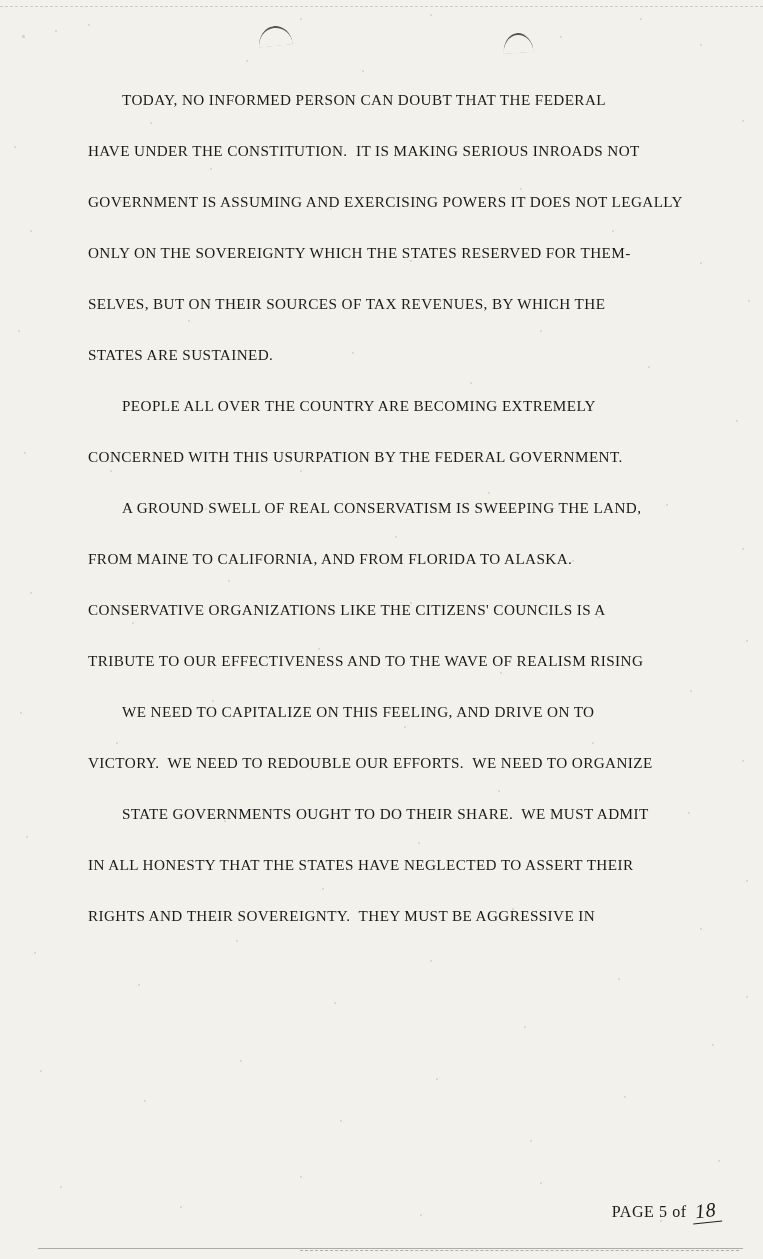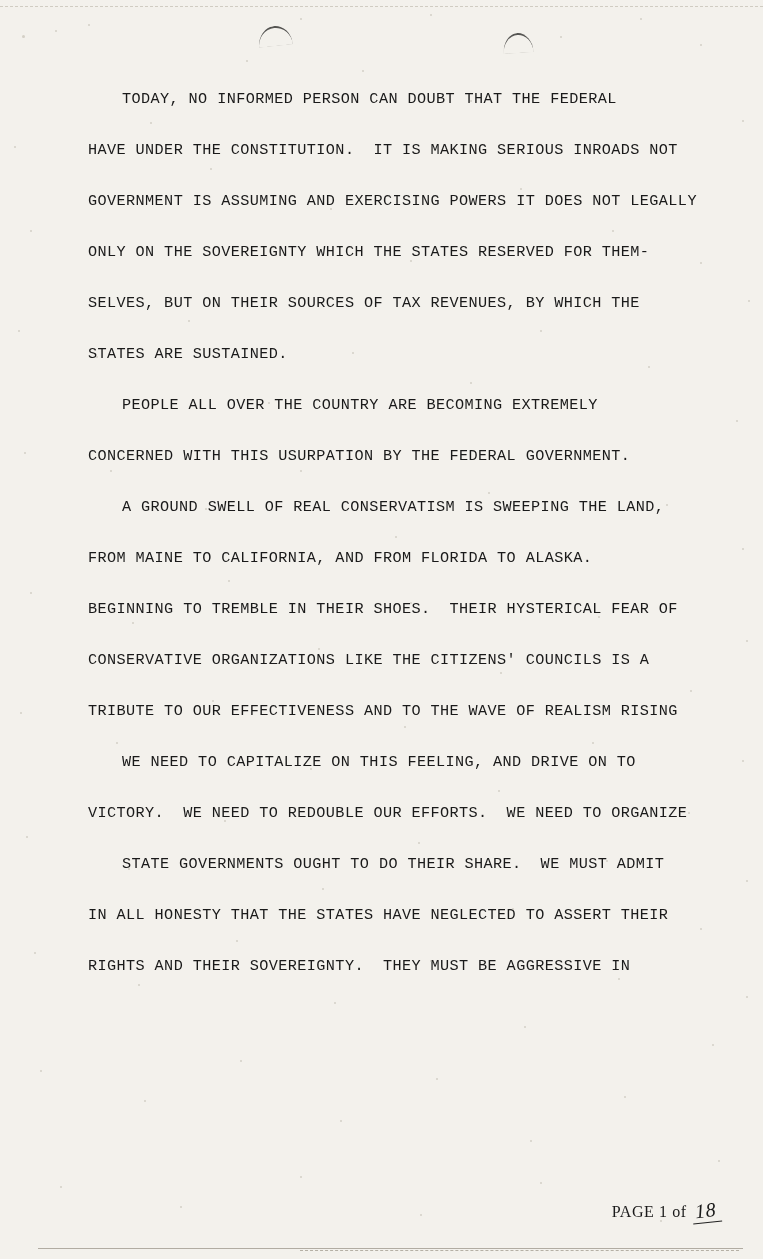--- a/index.html
+++ b/index.html
@@ -55,21 +55,21 @@
 
   .body-text {
     position: absolute;
     left: 88px;
     top: 74px;
     width: 662px;
     color: #1a1a1a;
     font-size: 15.2px;
     letter-spacing: .4px;
     line-height: 51px;
-    font-family: Liberation Mono, monospace;
+    font-family: Liberation Serif, serif;
     text-transform: uppercase;
   }
   .para {
     margin: 0 0 0 0;
   }
   .para .ind {
     display: inline-block;
     width: 34px;
   }
   .line {
@@ -120,37 +120,36 @@
       </div>
       <div class="para">
         <span class="line"><span class="ind"></span><span>PEOPLE ALL OVER THE COUNTRY ARE BECOMING EXTREMELY</span></span>
         <span class="line"><span>CONCERNED WITH THIS USURPATION BY THE FEDERAL GOVERNMENT.</span></span>
       </div>
       <div class="para">
         <span class="line"><span class="ind"></span><span>A GROUND SWELL OF REAL CONSERVATISM IS SWEEPING THE LAND,</span></span>
         <span class="line"><span>FROM MAINE TO CALIFORNIA, AND FROM FLORIDA TO ALASKA.</span></span>
       </div>
       <div class="para">
-        <span class="line"><span>BEGINNING TO TREMBLE IN THEIR SHOES.  THEIR HYSTERICAL FEAR OF</span></span>
         <span class="line"><span>CONSERVATIVE ORGANIZATIONS LIKE THE CITIZENS' COUNCILS IS A</span></span>
         <span class="line"><span>TRIBUTE TO OUR EFFECTIVENESS AND TO THE WAVE OF REALISM RISING</span></span>
       </div>
       <div class="para">
         <span class="line"><span class="ind"></span><span>WE NEED TO CAPITALIZE ON THIS FEELING, AND DRIVE ON TO</span></span>
         <span class="line"><span>VICTORY.  WE NEED TO REDOUBLE OUR EFFORTS.  WE NEED TO ORGANIZE</span></span>
       </div>
       <div class="para">
         <span class="line"><span class="ind"></span><span>STATE GOVERNMENTS OUGHT TO DO THEIR SHARE.  WE MUST ADMIT</span></span>
         <span class="line"><span>IN ALL HONESTY THAT THE STATES HAVE NEGLECTED TO ASSERT THEIR</span></span>
         <span class="line"><span>RIGHTS AND THEIR SOVEREIGNTY.  THEY MUST BE AGGRESSIVE IN</span></span>
       </div>
     </div>
 
   <div class="page-num">
-    <span>PAGE 1 of</span><span class="hand">18</span>
+    <span>PAGE 5 of</span><span class="hand">18</span>
   </div>
 
 <div class="speck" style="left: 22px; top: 35px; width: 3px; height: 3px;"></div>
     <div class="speck" style="left: 55px; top: 30px; width: 2px; height: 2px;"></div>
     <div class="speck" style="left: 88px; top: 24px; width: 2px; height: 2px;"></div>
     <div class="speck" style="left: 14px; top: 146px; width: 2px; height: 2px;"></div>
     <div class="speck" style="left: 150px; top: 122px; width: 2px; height: 2px;"></div>
     <div class="speck" style="left: 246px; top: 60px; width: 2px; height: 2px;"></div>
     <div class="speck" style="left: 300px; top: 18px; width: 2px; height: 2px;"></div>
     <div class="speck" style="left: 362px; top: 70px; width: 2px; height: 2px;"></div>

